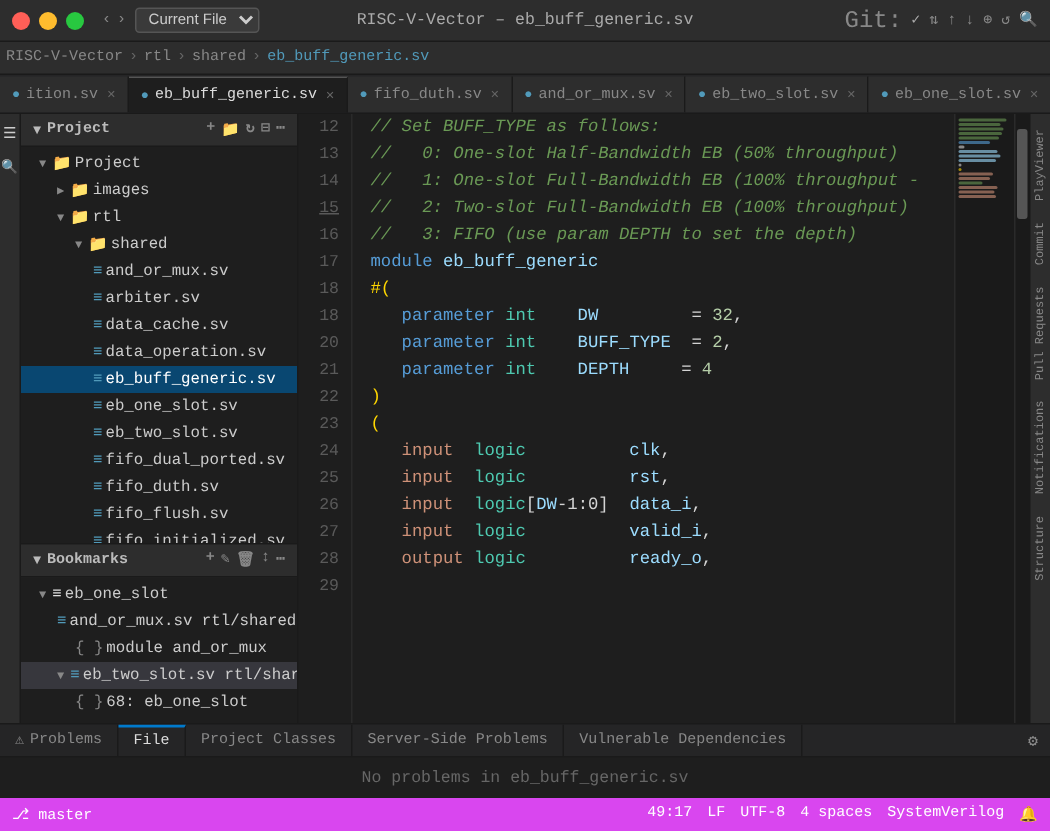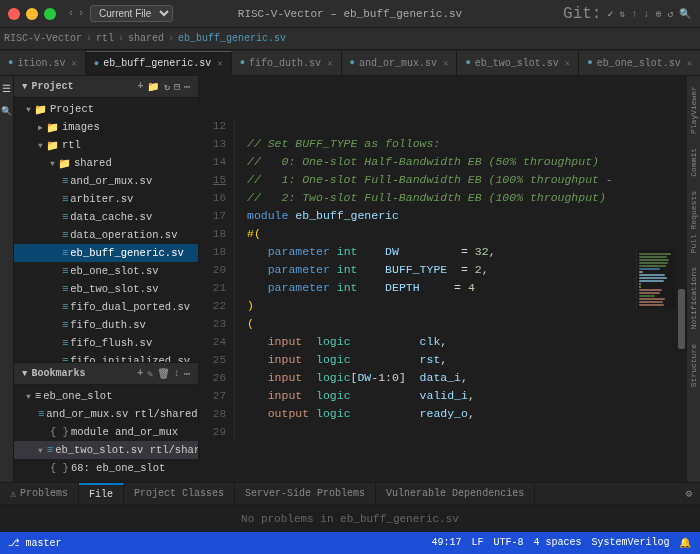--- a/index.html
+++ b/index.html
@@ -148,21 +148,20 @@
       flex: 1;
       display: flex;
       flex-direction: column;
       background: #1e1e1e;
       overflow: hidden;
     }
     .code-view {
       flex: 1;
       display: flex;
       overflow: hidden;
-      align-items: center;
     }
     .line-numbers {
       width: 36px;
       background: #1e1e1e;
       color: #5a5a5a;
       text-align: right;
       padding-right: 8px;
       padding-top: 0;
       font-size: 11px;
       line-height: 18px;
@@ -236,21 +235,21 @@
       display: flex;
       align-items: center;
       gap: 4px;
       padding-right: 8px;
       color: #888;
     }
 
     
     .status-bar {
       height: 22px;
-      background: #1d4ed8;
+      background: #d946ef;
       display: flex;
       align-items: center;
       padding: 0 8px;
       font-size: 10px;
       color: #fff;
       gap: 8px;
     }
     .status-bar-right {
       margin-left: auto;
       display: flex;
@@ -563,20 +562,23 @@
           </div>
 
           <div class="code-line">
             <span class="kw-comment">//   1: One-slot Full-Bandwidth EB (100% throughput -</span>
           </div>
 
           <div class="code-line">
             <span class="kw-comment">//   2: Two-slot Full-Bandwidth EB (100% throughput)</span>
           </div>
 
+          <div class="code-line">
+            <span class="kw-comment">//   3: FIFO (use param DEPTH to set the depth)</span>
+          </div>
 
           <div class="code-line">
             <span class="kw-module">module</span>
             <span class="plain">&nbsp;</span>
             <span class="kw-identifier">eb_buff_generic</span>
           </div>
 
           <div class="code-line">
             <span class="kw-bracket">#(</span>
           </div>

